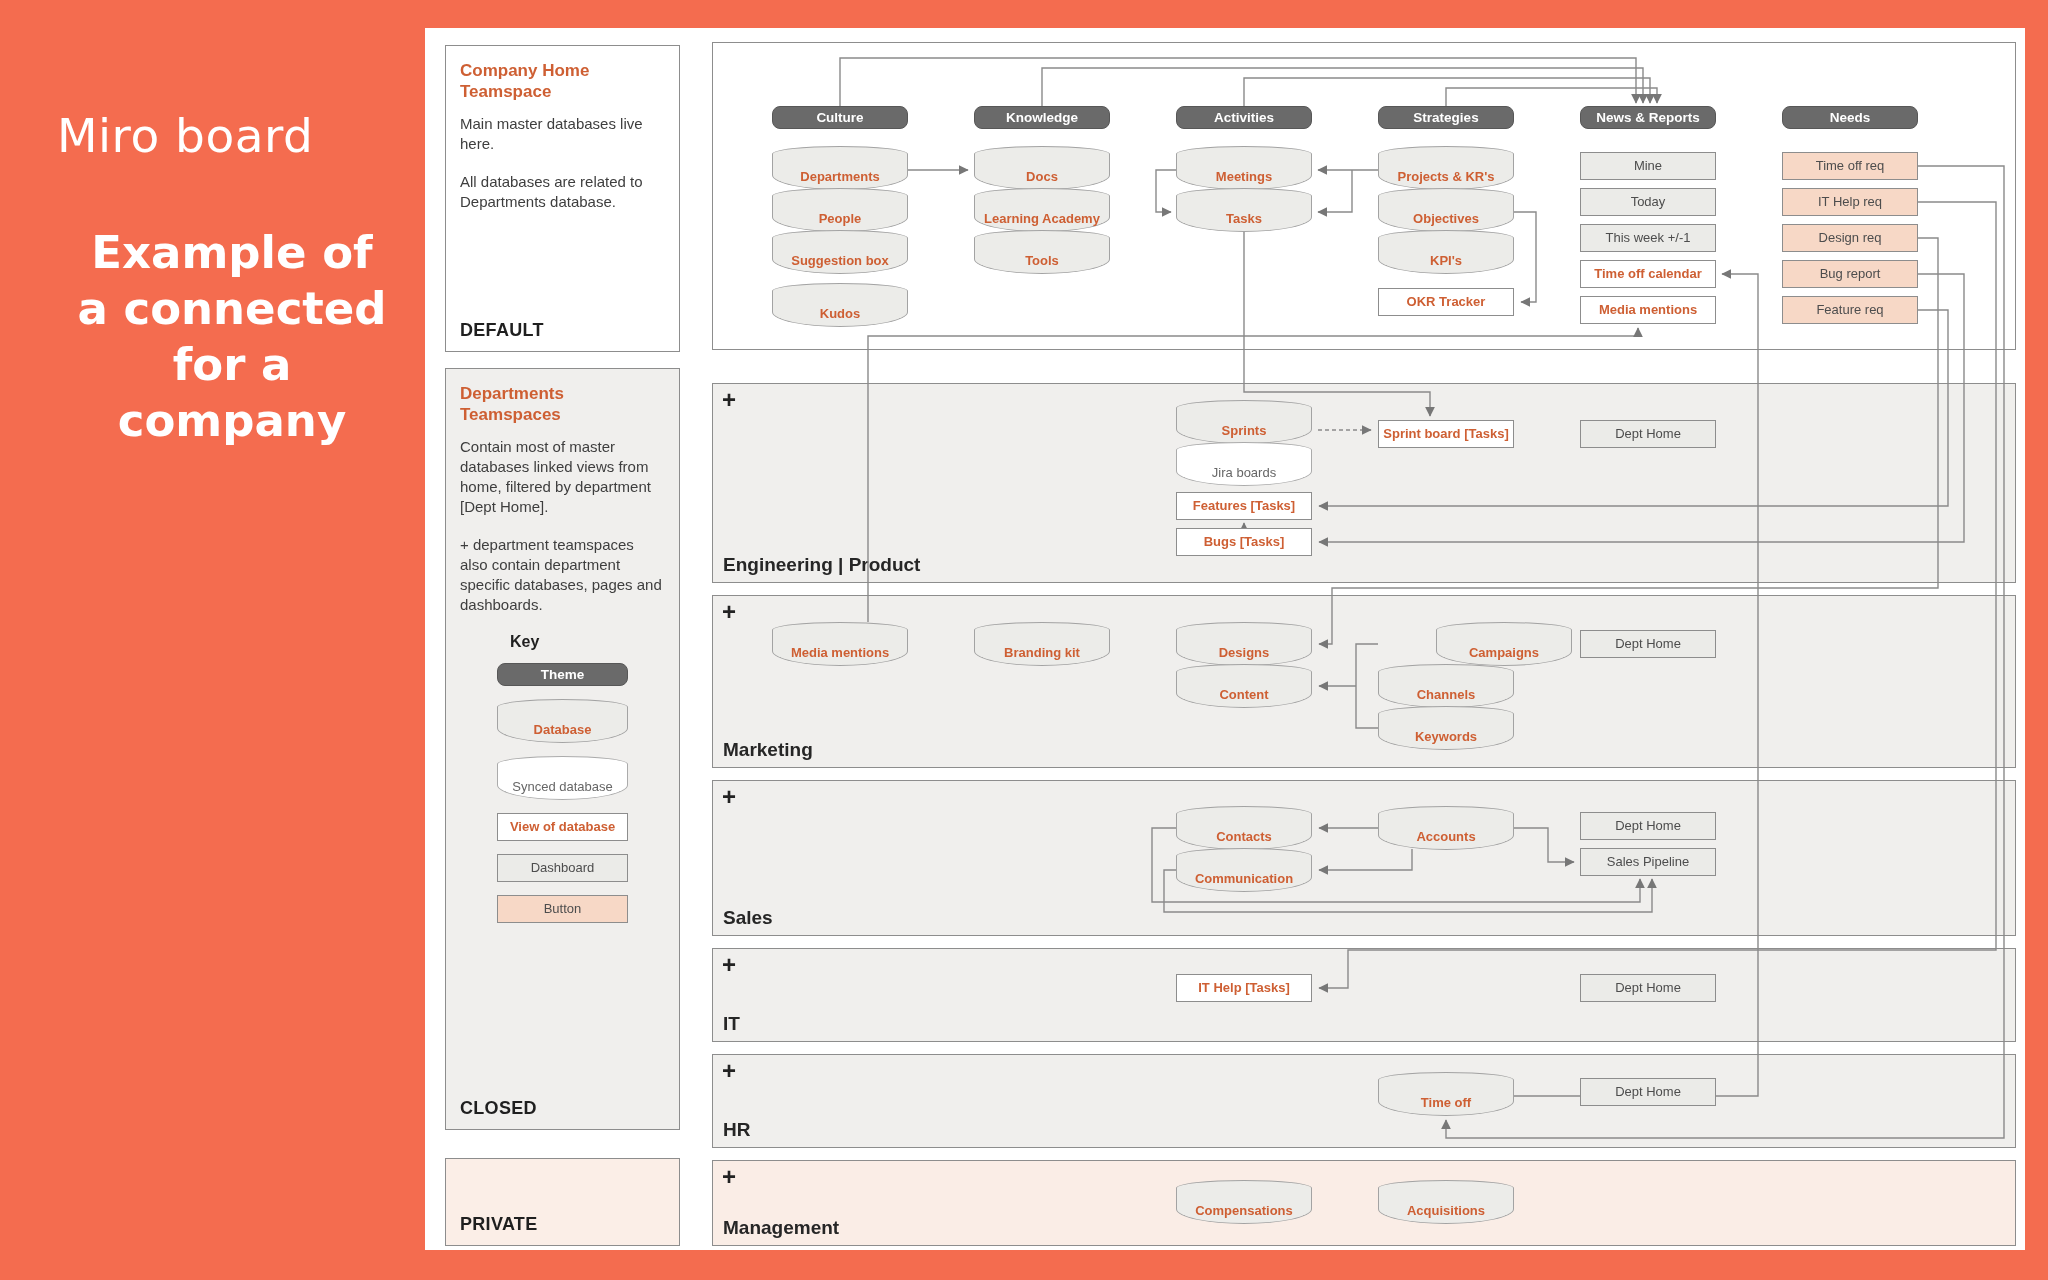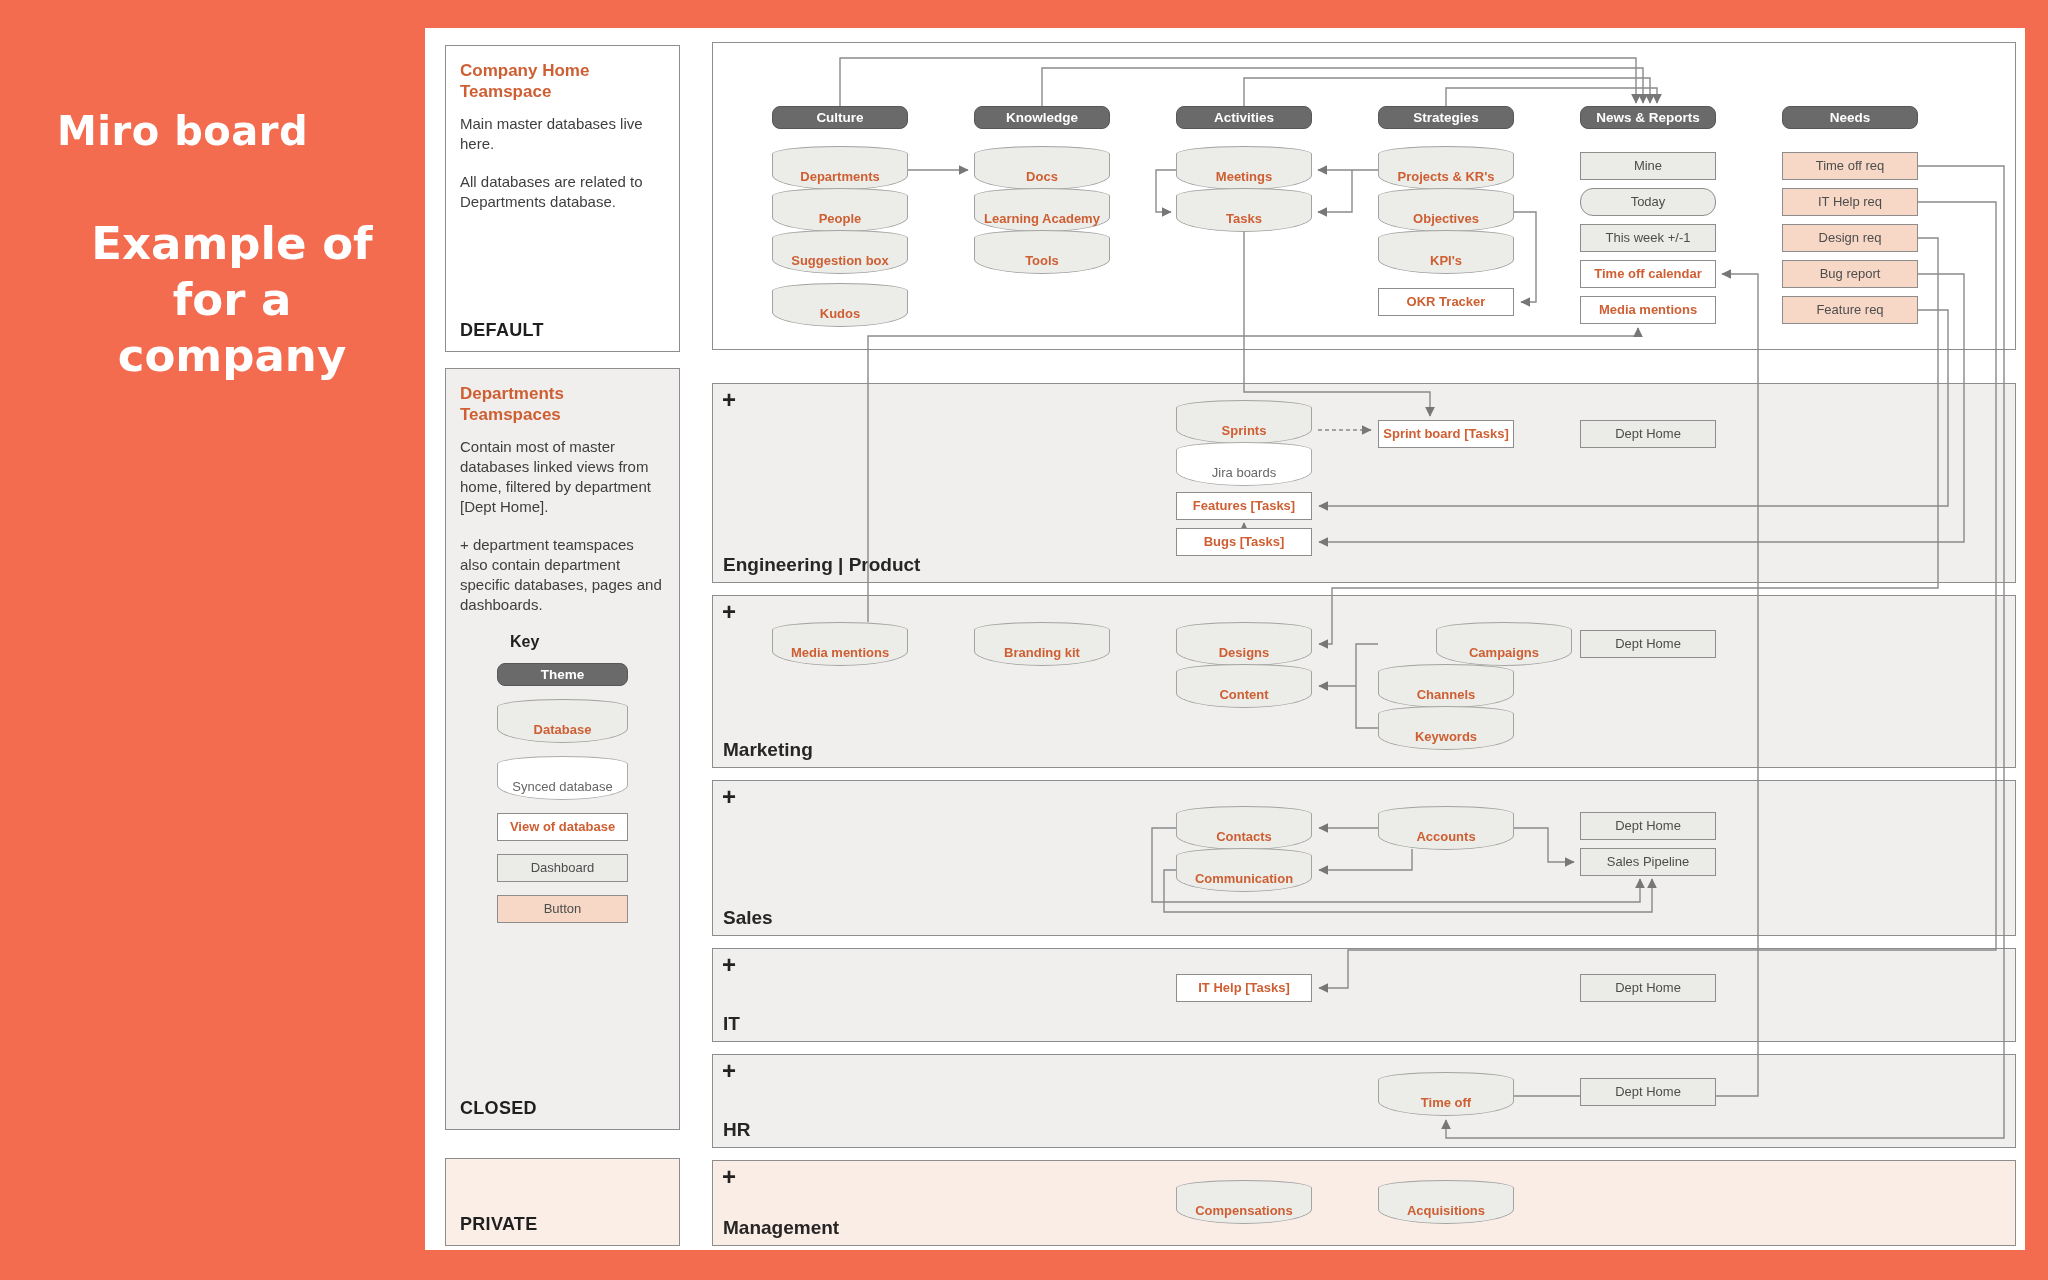--- a/index.html
+++ b/index.html
@@ -3,21 +3,21 @@
 <meta charset="utf-8">
 <style>
   * { box-sizing: border-box; margin: 0; padding: 0; }
   html,body { width:2048px; height:1280px; }
   body { font-family: "Liberation Sans", sans-serif; background: var(--c-coral,#F46C4F); position: relative; overflow: hidden; }
 
   .stage { position:absolute; inset:0; width:2048px; height:1280px; background: var(--c-coral,#F46C4F); }
 
   
   .intro { position:absolute; left:57px; top:108px; width:350px; color:#fff; font-family:"DejaVu Sans", sans-serif; }
-  .intro-title { font-size:40px; font-weight:bold; letter-spacing:0.5px; }
+  .intro-title { font-size:47px; font-weight:normal; letter-spacing:0.5px; }
   .intro-sub { margin-top:62px;text-align:center; }
   .intro-sub div { font-size:45px; font-weight:bold; line-height:56px; }
 
   
   .board { position:absolute; left:425px; top:28px; width:1600px; height:1222px; background:#ffffff; }
 
   
   .layer { position:absolute; inset:0; }
   #edges-svg { position:absolute; inset:0; pointer-events:none; }
 
@@ -66,20 +66,21 @@
 </style>
 </head>
 <body>
 
 <div class="stage">
 
   <div class="intro">
     <div class="intro-title">Miro board</div>
     <div class="intro-sub">
       <div>Example of</div>
+      <div>a connected</div>
       <div>for a company</div>
     </div>
   </div>
 
   <div class="board"></div>
 
   <div class="layer">
     <div class="side-box box-a">
       <div class="side-title">Company Home Teamspace</div>
       <p>Main master databases live here.</p>
@@ -266,21 +267,21 @@
         <div class="cyl-top"></div>
         <div class="cyl-body"></div>
         <div class="lbl">KPI's</div>
       </div>
       <div class="node t-view" style="left: 1378px; top: 288px; z-index: 288;">
         <div class="lbl">OKR Tracker</div>
       </div>
       <div class="node t-dashboard" style="left: 1580px; top: 152px; z-index: 152;">
         <div class="lbl">Mine</div>
       </div>
-      <div class="node t-dashboard" style="left: 1580px; top: 188px; z-index: 188; border-radius: 13px;">
+      <div class="node t-dashboard" style="left: 1580px; top: 188px; z-index: 188;">
         <div class="lbl">Today</div>
       </div>
       <div class="node t-dashboard" style="left: 1580px; top: 224px; z-index: 224;">
         <div class="lbl">This week +/-1</div>
       </div>
       <div class="node t-view" style="left: 1580px; top: 260px; z-index: 260;">
         <div class="lbl">Time off calendar</div>
       </div>
       <div class="node t-view" style="left: 1580px; top: 296px; z-index: 296;">
         <div class="lbl">Media mentions</div>

